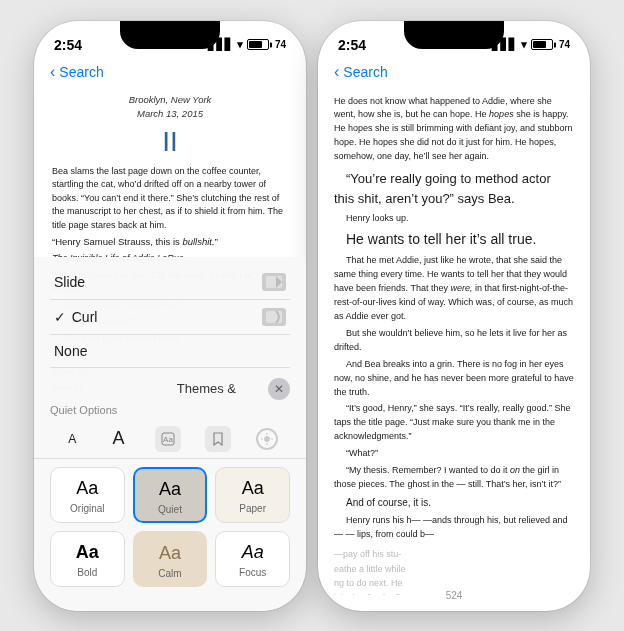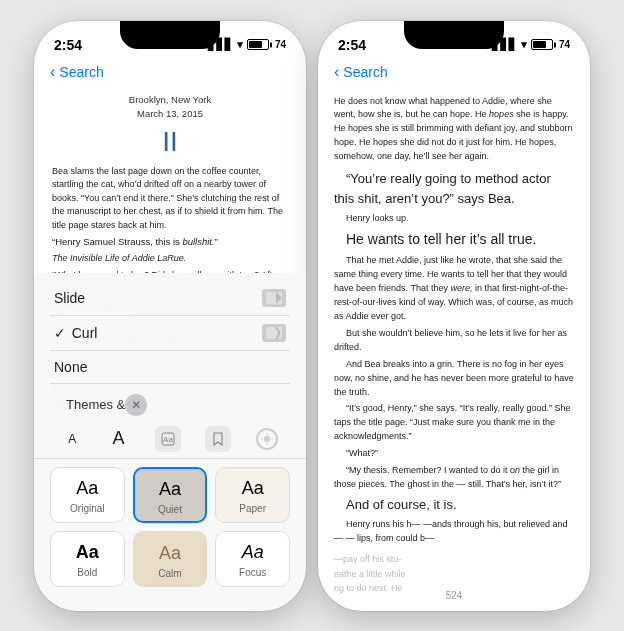--- a/index.html
+++ b/index.html
@@ -68,20 +68,21 @@
     
     .book-content {
       padding: 8px 18px;
       font-size: 9.5px;
       line-height: 1.5;
       color: #1a1a1a;
       overflow: hidden;
     }
     .book-location {
       text-align: center;
+      font-style: italic;
       font-size: 9.5px;
       margin-bottom: 4px;
       color: #333;
     }
     .chapter-num {
       text-align: center;
       font-size: 28px;
       color: #2a6496;
       font-weight: 300;
       line-height: 1.2;
@@ -111,22 +112,23 @@
       cursor: pointer;
     }
     .slide-menu-item.checked { color: #1a1a1a; }
     .check-mark { color: #1a1a1a; font-size: 14px; }
     .menu-icon-right {
       width: 24px; height: 18px; background: #ccc; border-radius: 3px;
       display: flex; align-items: center; justify-content: center;
       font-size: 10px; color: #666;
     }
     .themes-header {
-      display: flex; align-items: center; justify-content: flex-start;
+      display: flex; align-items: center; justify-content: flex-end;
       padding: 6px 16px 4px 32px;
+      gap: 32px;
     }
     .themes-title { font-size: 13px; font-weight: 500; color: #333; }
     .close-btn {
       width: 22px; height: 22px; background: #c7c7cc; border-radius: 50%;
       display: flex; align-items: center; justify-content: center;
       font-size: 12px; color: #636366; cursor: pointer;
     }
     .text-controls {
       display: flex; align-items: center; justify-content: space-around;
       padding: 6px 16px;
@@ -258,20 +260,21 @@
         </div>
         <div class="slide-menu-item">
           <span>None</span>
         </div>
       </div>
 
       <div class="themes-header">
         <span class="themes-title">Themes &amp;</span>
         <div class="close-btn">✕</div>
       </div>
+      <div style="padding: 0 16px 4px 16px; font-size:11px; color:#888;">Quiet Options</div>
 
       <div class="text-controls">
         <span class="text-btn" style="font-size:12px;">A</span>
         <span class="text-btn large">A</span>
         <div class="ctrl-icon">
           <svg width="14" height="14" viewBox="0 0 14 14">
               <rect x="1" y="1" width="12" height="12" rx="2" fill="none" stroke="#888" stroke-width="1"></rect>
               <text x="7" y="10" text-anchor="middle" font-size="8" fill="#888">Aa</text>
             </svg>
         </div>
@@ -341,21 +344,21 @@
       <p class="reading-para" style="font-size:9px;margin-bottom:5px;">He does not know what happened to Addie, where she went, how she is, but he can hope. He <em>hopes</em> she is happy. He hopes she is still brimming with defiant joy, and stubborn hope. He hopes she did not do it just for him. He hopes, somehow, one day, he’ll see her again.</p>
       <p class="reading-para indent" style="font-size:13px;">“You’re really going to method actor this shit, aren’t you?” says Bea.</p>
       <p class="reading-para indent" style="font-size:9px;">Henry looks up.</p>
       <p class="reading-para indent" style="font-size:14px;">He wants to tell her it’s all true.</p>
       <p class="reading-para indent" style="font-size:9px;">That he met Addie, just like he wrote, that she said the same thing every time. He wants to tell her that they would have been friends. That they <em>were,</em> in that first-night-of-the-rest-of-our-lives kind of way. Which was, of course, as much as Addie ever got.</p>
       <p class="reading-para indent" style="font-size:9px;">But she wouldn’t believe him, so he lets it live for her as drifted.</p>
       <p class="reading-para indent" style="font-size:9px;">And Bea breaks into a grin. There is no fog in her eyes now, no shine, and he has never been more grateful to have the truth.</p>
       <p class="reading-para indent" style="font-size:9px;">“It’s good, Henry,” she says. “It’s really, really good.” She taps the title page. “Just make sure you thank me in the acknowledgments.”</p>
       <p class="reading-para indent" style="font-size:9px;">“What?”</p>
       <p class="reading-para indent" style="font-size:9px;">“My thesis. Remember? I wanted to do it <em>on</em> the girl in those pieces. The ghost in the — still. That’s her, isn’t it?”</p>
-      <p class="reading-para indent" style="font-size:13px;">And of course, it is.</p>
+      <p class="reading-para indent" style="font-size:10px;">And of course, it is.</p>
       <p class="reading-para indent" style="font-size:9px;">Henry runs his h— —ands through his, but relieved and — — lips, from could b—</p>
       <p class="reading-para" style="font-size:9px;color:#bbb;margin-top:6px;line-height:1.6;">
         —pay off his stu-<br>eathe a little while<br>ng to do next. He<br>it is, but for the first
       </p>
 
     </div>
     <div class="page-num">524</div>
   </div>
 </div>
 

